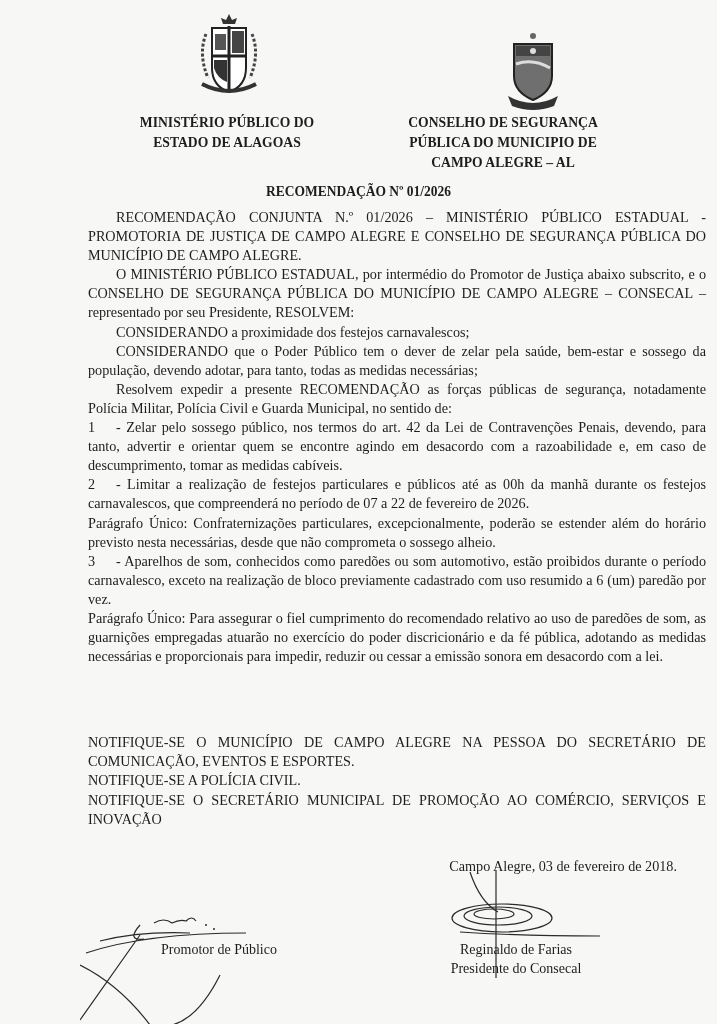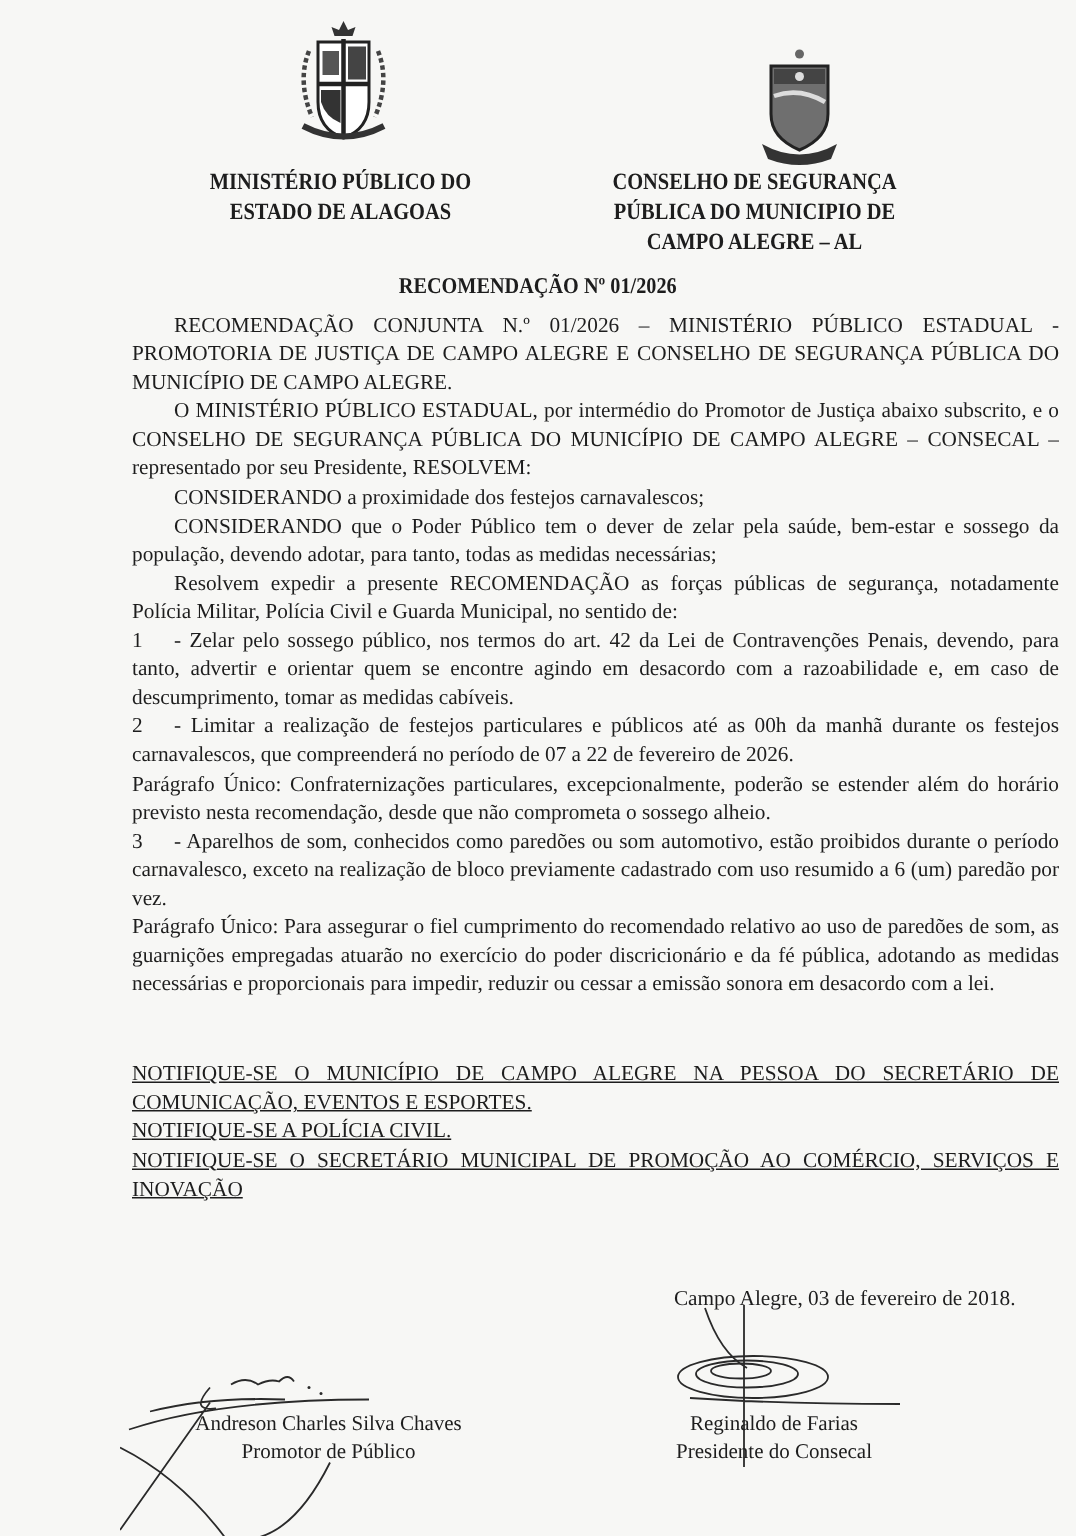--- a/index.html
+++ b/index.html
@@ -26,22 +26,22 @@
   }
   .body {
     position:absolute; left:88px; width:618px; top:208px;
     font-size:14.2px; line-height:19.1px; text-align:justify;
   }
   .body p { margin:0; }
   .ind { text-indent:28px; }
   .num { display:inline-block; width:28px; text-indent:0; }
   .b { font-weight:normal; }
   .notify {
-    position:absolute; left:88px; width:618px; top:707px;
-    font-size:14.2px; line-height:19.2px; text-align:justify;text-decoration:underline;
+    position:absolute; left:88px; width:618px; top:733px;
+    font-size:14.2px; line-height:19.2px; text-align:justify;
   }
   .notify p { margin:0; }
   .date {
     position:absolute; right:40px; top:858px; font-size:14.2px;
   }
   .sig-name { position:absolute; font-size:14px; line-height:19px; text-align:center; }
   .sig-mp { left:104px; top:940px; width:230px; }
   .sig-cs { left:416px; top:940px; width:200px; }
   svg.scribble { position:absolute; pointer-events:none; }
 </style>
@@ -99,21 +99,21 @@
     <p class="ind">
       <span>Resolvem expedir a presente </span><span class="b">RECOMENDAÇÃO</span><span> as forças públicas de segurança, notadamente Polícia Militar, Polícia Civil e Guarda Municipal, no sentido de:</span>
     </p>
     <p>
       <span class="num">1</span><span>- Zelar pelo sossego público, nos termos do art. 42 da Lei de Contravenções Penais, devendo, para tanto, advertir e orientar quem se encontre agindo em desacordo com a razoabilidade e, em caso de descumprimento, tomar as medidas cabíveis.</span>
     </p>
     <p>
       <span class="num">2</span><span>- Limitar a realização de festejos particulares e públicos até as 00h da manhã durante os festejos carnavalescos, que compreenderá no período de 07 a 22 de fevereiro de 2026.</span>
     </p>
     <p>
-      <span class="b">Parágrafo Único:</span><span> Confraternizações particulares, excepcionalmente, poderão se estender além do horário previsto nesta recomendação, desde que não comprometa o sossego alheio.</span>
+      <span class="b">Parágrafo Único:</span><span> Confraternizações particulares, excepcionalmente, poderão se estender além do horário previsto nesta necessárias, desde que não comprometa o sossego alheio.</span>
     </p>
     <p>
       <span class="num">3</span><span>- Aparelhos de som, conhecidos como paredões ou som automotivo, estão proibidos durante o período carnavalesco, exceto na realização de bloco previamente cadastrado com uso resumido a 6 (um) paredão por vez.</span>
     </p>
     <p>
       <span class="b">Parágrafo Único:</span><span> Para assegurar o fiel cumprimento do recomendado relativo ao uso de paredões de som, as guarnições empregadas atuarão no exercício do </span><span class="b">poder discricionário</span><span> e da </span><span class="b">fé pública</span><span>, adotando as medidas necessárias e proporcionais para impedir, reduzir ou cessar a emissão sonora em desacordo com a lei.</span>
     </p>
   </div>
 
   <div class="notify">
@@ -130,20 +130,19 @@
       <circle cx="134" cy="24" r="1" fill="#2a2a2a"></circle>
   </svg>
   <svg class="scribble" style="left:440px;top:870px;" width="200" height="110" viewBox="0 0 200 110">
     <ellipse cx="62" cy="48" rx="50" ry="14" stroke="#2a2a2a" stroke-width="1.2" fill="none"></ellipse>
     <ellipse cx="58" cy="46" rx="34" ry="9" stroke="#2a2a2a" stroke-width="1.2" fill="none"></ellipse>
     <ellipse cx="54" cy="44" rx="20" ry="5" stroke="#2a2a2a" stroke-width="1.2" fill="none"></ellipse>
     <path d="M30 2 q10 30 28 40 M56 0 L56 108 M20 62 q60 4 140 4" stroke="#2a2a2a" stroke-width="1.2" fill="none"></path>
   </svg>
 
   <div class="sig-name sig-mp">
-    <div>Andreson Charles Silva Chaves</div>
     <div>Promotor de Público</div>
   </div>
   <div class="sig-name sig-cs">
     <div>Reginaldo de Farias</div>
     <div>Presidente do Consecal</div>
   </div>
 </div>
 
 </body></html>

